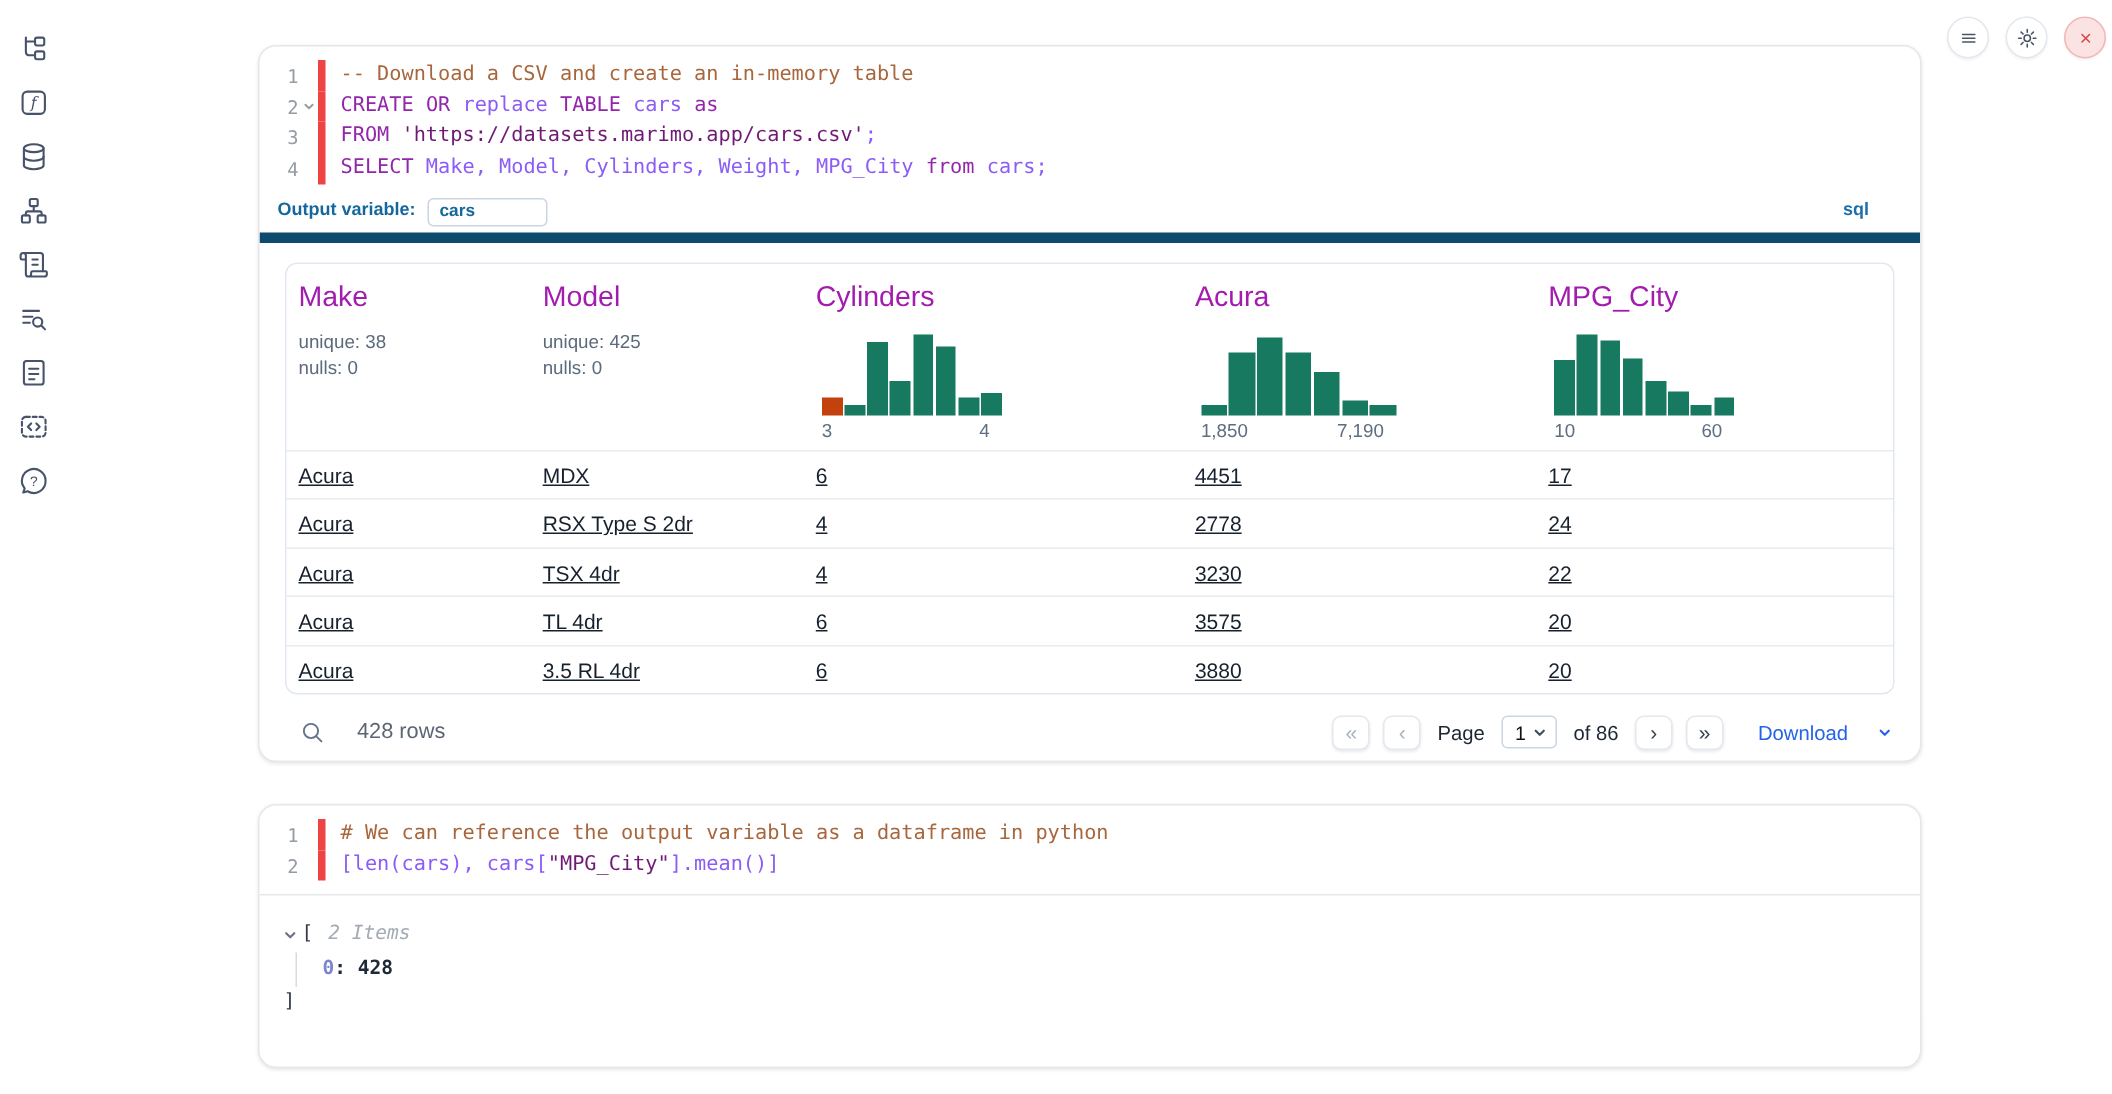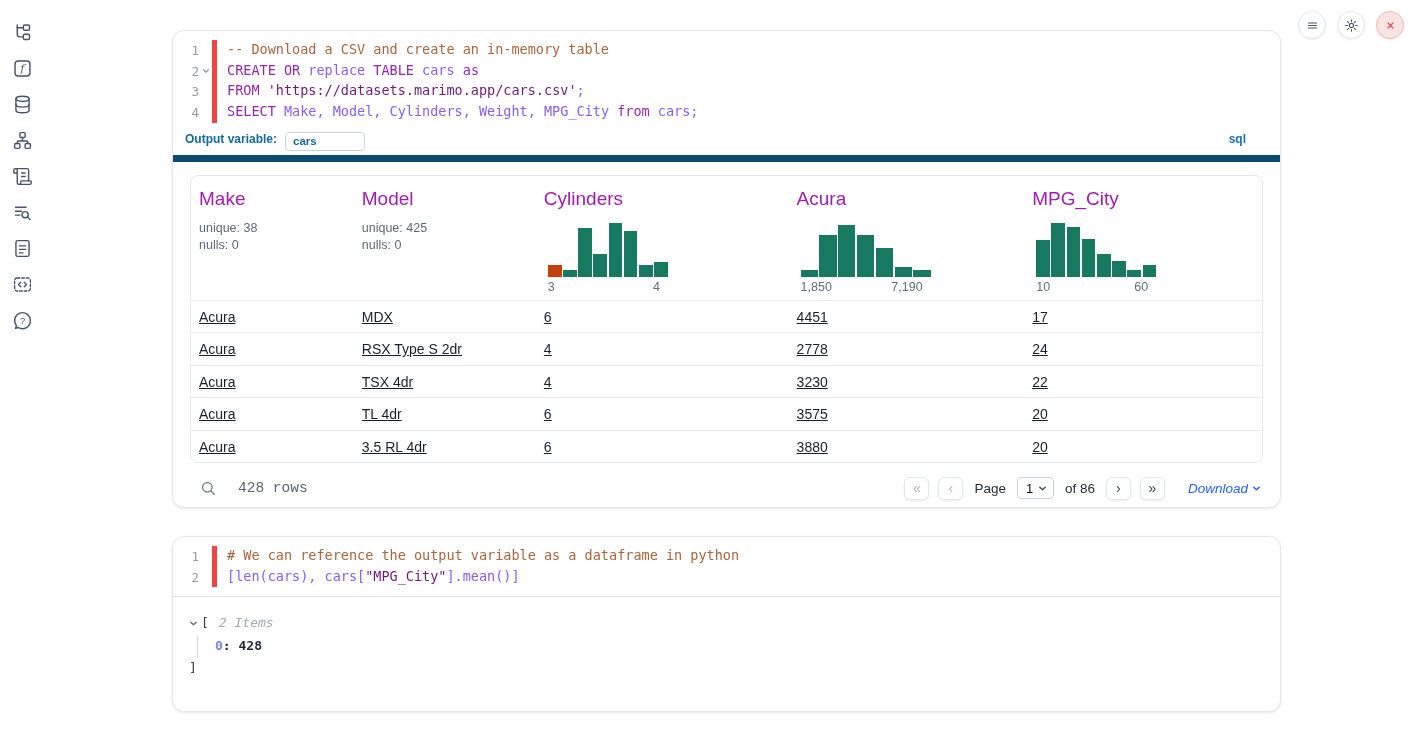--- a/index.html
+++ b/index.html
@@ -70,34 +70,34 @@
     justify-content:space-between; font-size:12.5px; color:#5f6e80; padding-right:8px; }
   .th:nth-child(4) .hist-axis { width:130px; }
   .trow { height:32.5px; align-items:center; border-top:1px solid #e8ecf1;
     font-size:14px; color:#17212e; }
   .trow > div { padding-left:8px; overflow:hidden; white-space:nowrap;text-decoration:underline; }
 
   
   .table-footer { display:flex; align-items:center; height:46px; margin-top:2px; padding:0 2px 0 9px; }
   .search-ic { color:#64748b; display:flex; cursor:pointer; }
   .search-ic svg { width:19px; height:19px; fill:none; stroke:currentColor; stroke-width:1.6; stroke-linecap:round; }
-  .rows-count { margin-left:20px; font-size:14.5px; color:#5b6573;font-family:Liberation Mono, monospace; }
+  .rows-count { margin-left:20px; font-size:14.5px; color:#5b6573; }
   .pager { margin-left:auto; display:flex; align-items:center; gap:9px; }
   .pg-btn { width:25px; height:23px; border:1px solid #e3e7ee; border-radius:6px; background:#fff;
     box-shadow:0 1px 2px rgba(15,23,42,.09); font-size:14px; line-height:1;
     display:flex; align-items:center; justify-content:center; color:#37424f; cursor:pointer;
     font-family:"Liberation Sans", sans-serif; }
   .pg-btn.dis { color:#a9b2c0; }
   .pg-label { font-size:13.5px; color:#1d2734; margin:0 2px; }
   .page-select { height:22px; min-width:37px; border:1px solid #cbd5e1; border-radius:4px;
     display:flex; align-items:center; gap:5px; padding:0 5px 0 8px; font-size:13px; color:#111;
     cursor:pointer; }
   .chev { width:9px; height:9px; color:#434e5c; }
-  .download { margin-left:14px; display:flex; align-items:center; gap:4px; color:#2563eb;
-    font-size:13.5px; font-weight:500; cursor:pointer;font-style:italic; }
+  .download { margin-left:14px; display:flex; align-items:center; gap:20px; color:#2563eb;
+    font-size:13.5px; font-weight:500; cursor:pointer; }
   .download .chev { color:#2563eb; }
 
   
   .py-output { padding:17px 16px 0; font-family:"DejaVu Sans Mono", monospace;
     font-size:13px; color:#2a3442; }
   .tree-head { display:flex; align-items:center; gap:3px; line-height:18px; }
   .tree-caret { color:#6b7280; display:flex; }
   .tree-caret svg { width:9px; height:9px; }
   .tree-bracket { color:#333a45; }
   .tree-items { font-style:italic; color:#a3abb6; margin-left:7px; }

